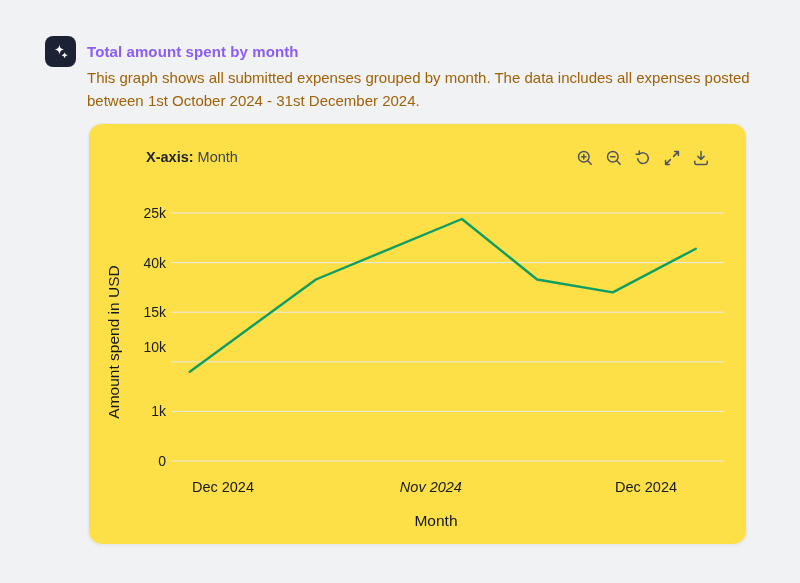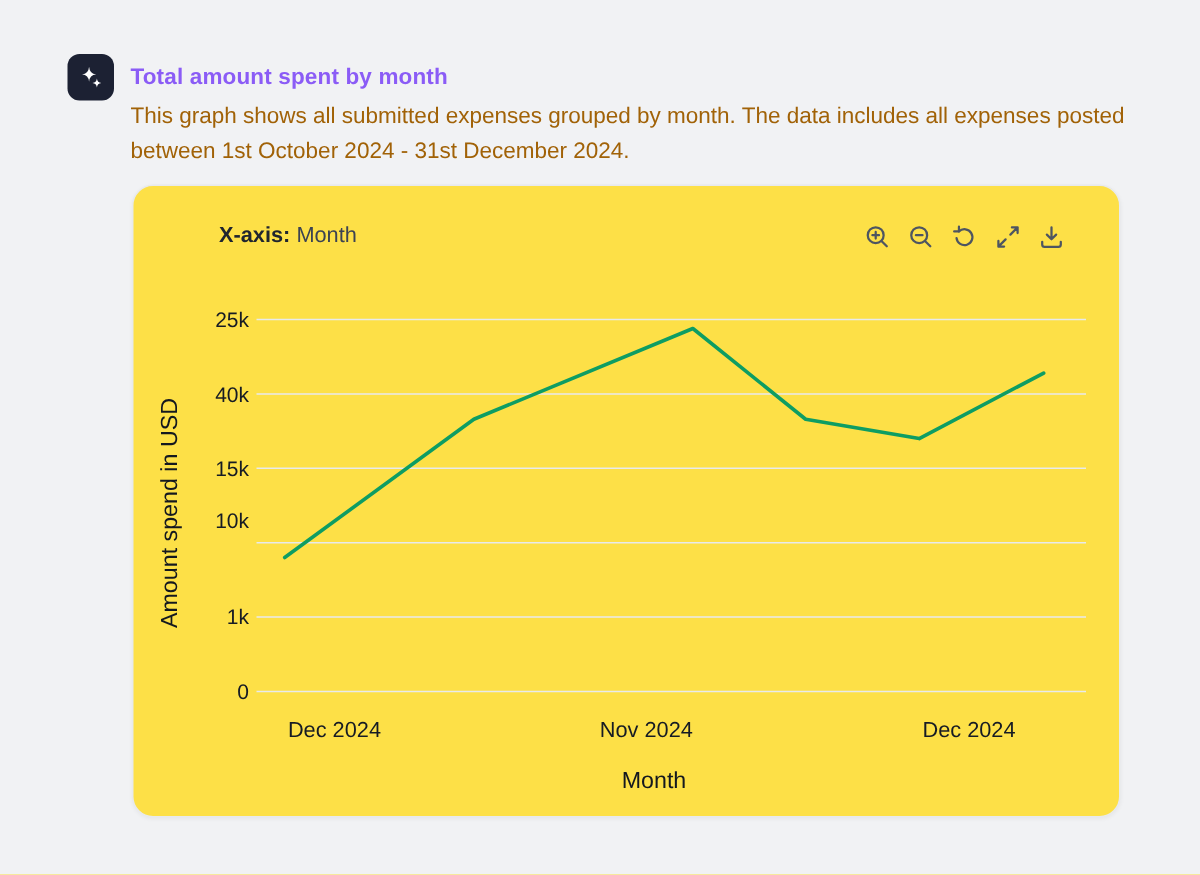--- a/index.html
+++ b/index.html
@@ -130,18 +130,18 @@
   <div id="y-ticks">
       <div class="y-tick" style="top: 327px;">0</div>
       <div class="y-tick" style="top: 277.4px;">1k</div>
       <div class="y-tick" style="top: 213px;">10k</div>
       <div class="y-tick" style="top: 178.2px;">15k</div>
       <div class="y-tick" style="top: 128.6px;">40k</div>
       <div class="y-tick" style="top: 79px;">25k</div>
     </div>
   <div id="x-ticks">
       <div class="x-tick" style="left: 88.982px;">Dec 2024</div>
-      <div class="x-tick" style="left: 296.91px;">Nov 2024</div>
+      <div class="x-tick" style="left: 296.91px; font-style: italic;">Nov 2024</div>
       <div class="x-tick" style="left: 512.027px;">Dec 2024</div>
     </div>
   <div class="y-axis-title">Amount spend in USD</div>
   <div class="x-axis-title">Month</div>
 </div>
 
 </body></html>

